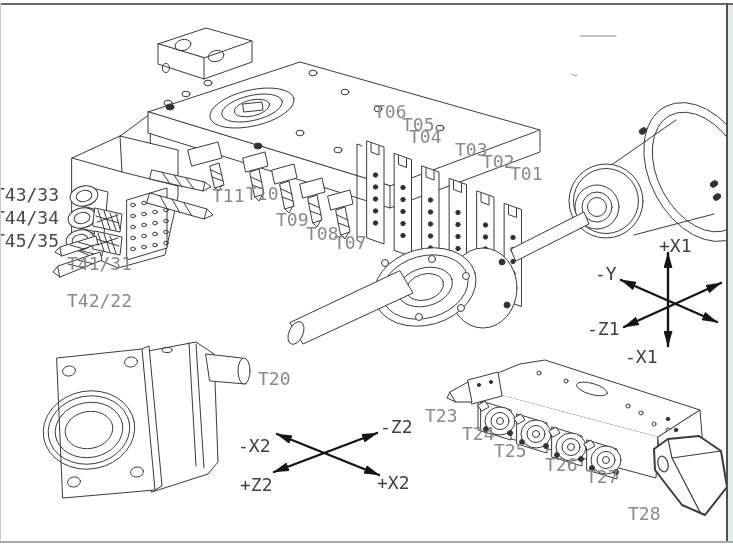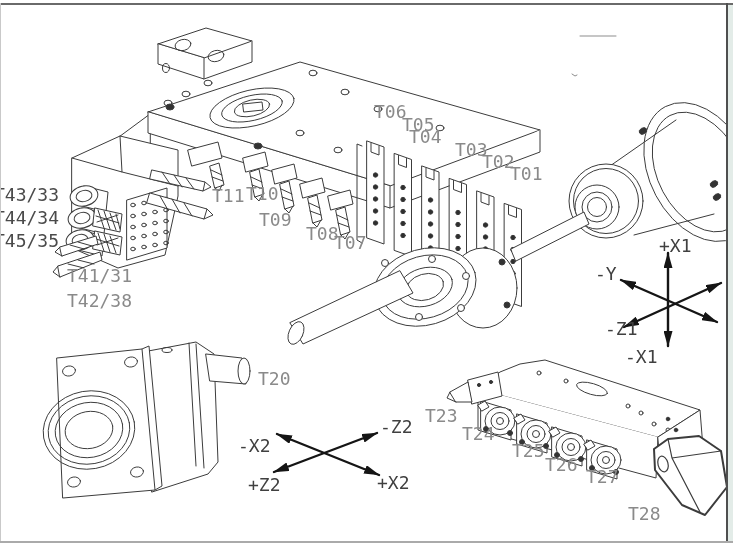--- a/index.html
+++ b/index.html
@@ -327,53 +327,53 @@
       <line x1="277" y1="434" x2="379" y2="475" marker-start="url(#ah)" marker-end="url(#ah)"></line>
       <line x1="274" y1="472" x2="377" y2="433" marker-start="url(#ah)" marker-end="url(#ah)"></line>
     </g>
   </g>
 </svg>
 
 <span class="lbl dark" style="left:-6px;top:185px">T43/33</span>
 <span class="lbl dark" style="left:-6px;top:208px">T44/34</span>
 <span class="lbl dark" style="left:-6px;top:231px">T45/35</span>
 
-<span class="lbl gray" style="left:67px;top:266px">T41/31</span>
-<span class="lbl gray" style="left:67px;top:291px">T42/38</span>
+<span class="lbl gray" style="left:67px;top:254px">T41/31</span>
+<span class="lbl gray" style="left:67px;top:291px">T42/22</span>
 
 <span class="lbl gray" style="left:212px;top:186px">T11</span>
 <span class="lbl gray" style="left:246px;top:184px">T10</span>
-<span class="lbl gray" style="left:259px;top:210px">T09</span>
+<span class="lbl gray" style="left:276px;top:210px">T09</span>
 <span class="lbl gray" style="left:306px;top:224px">T08</span>
 <span class="lbl gray" style="left:334px;top:233px">T07</span>
 
 <span class="lbl gray" style="left:374px;top:102px">T06</span>
 <span class="lbl gray" style="left:402px;top:115px">T05</span>
 <span class="lbl gray" style="left:409px;top:127px">T04</span>
 <span class="lbl gray" style="left:455px;top:140px">T03</span>
 <span class="lbl gray" style="left:482px;top:152px">T02</span>
 <span class="lbl gray" style="left:510px;top:164px">T01</span>
 
 <span class="lbl gray" style="left:258px;top:369px">T20</span>
 
 <span class="lbl gray" style="left:425px;top:406px">T23</span>
 <span class="lbl gray" style="left:462px;top:424px">T24</span>
-<span class="lbl gray" style="left:512px;top:441px">T25</span>
+<span class="lbl gray" style="left:494px;top:441px">T25</span>
 <span class="lbl gray" style="left:545px;top:455px">T26</span>
 <span class="lbl gray" style="left:586px;top:467px">T27</span>
 <span class="lbl gray" style="left:628px;top:504px">T28</span>
 
 <span class="lbl axis" style="left:659px;top:236px">+X1</span>
 <span class="lbl axis" style="left:595px;top:264px">-Y</span>
-<span class="lbl axis" style="left:605px;top:319px">-Z1</span>
+<span class="lbl axis" style="left:587px;top:319px">-Z1</span>
 <span class="lbl axis" style="left:625px;top:347px">-X1</span>
 
 <span class="lbl axis" style="left:238px;top:436px">-X2</span>
 <span class="lbl axis" style="left:380px;top:417px">-Z2</span>
-<span class="lbl axis" style="left:248px;top:475px">+Z2</span>
+<span class="lbl axis" style="left:240px;top:475px">+Z2</span>
 <span class="lbl axis" style="left:377px;top:473px">+X2</span>
 
 <div class="frame" id="margin-strip"></div>
 <div class="frame" id="frame-top"></div>
 <div class="frame" id="frame-left"></div>
 <div class="frame" id="frame-right"></div>
 <div class="frame" id="frame-bottom"></div>
 
 </div>
 

